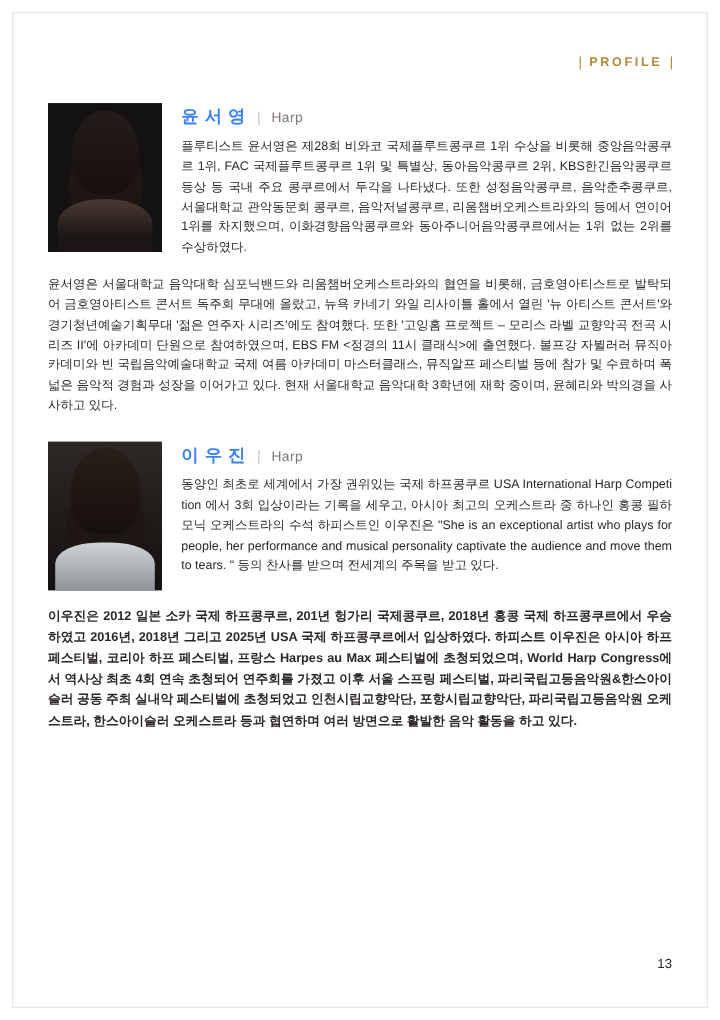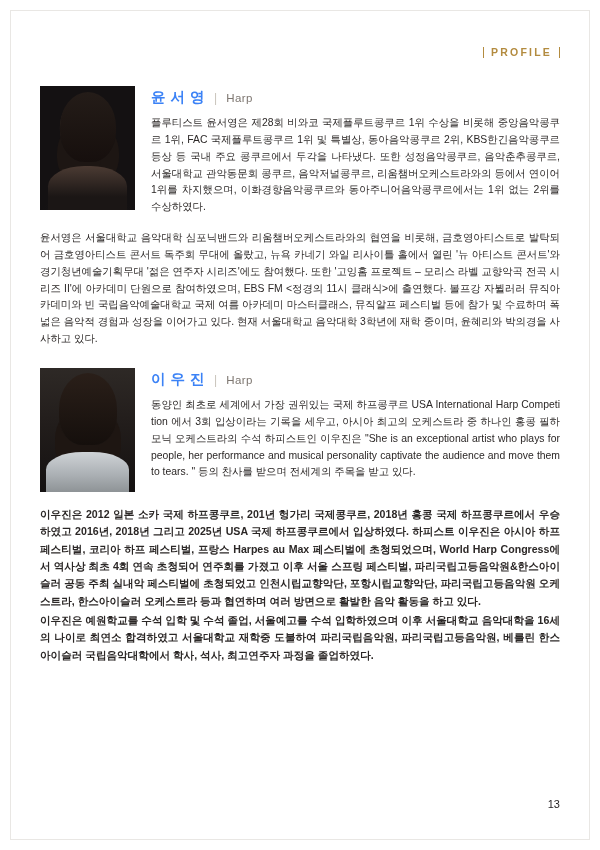--- a/index.html
+++ b/index.html
@@ -222,19 +222,18 @@
           <span class="name">이 우 진</span>
           <span class="divider">|</span>
           <span class="instrument">Harp</span>
         </div>
         <p class="para">동양인 최초로 세계에서 가장 권위있는 국제 하프콩쿠르 USA International Harp Competition 에서 3회 입상이라는 기록을 세우고, 아시아 최고의 오케스트라 중 하나인 홍콩 필하모닉 오케스트라의 수석 하피스트인 이우진은 "She is an exceptional artist who plays for people, her performance and musical personality captivate the audience and move them to tears. " 등의 찬사를 받으며 전세계의 주목을 받고 있다.</p>
       </div>
     </div>
 
     <div class="full-text">
       <p class="para">이우진은 2012 일본 소카 국제 하프콩쿠르, 201년 헝가리 국제콩쿠르, 2018년 홍콩 국제 하프콩쿠르에서 우승하였고 2016년, 2018년 그리고 2025년 USA 국제 하프콩쿠르에서 입상하였다. 하피스트 이우진은 아시아 하프 페스티벌, 코리아 하프 페스티벌, 프랑스 Harpes au Max 페스티벌에 초청되었으며, World Harp Congress에서 역사상 최초 4회 연속 초청되어 연주회를 가졌고 이후 서울 스프링 페스티벌, 파리국립고등음악원&amp;한스아이슬러 공동 주최 실내악 페스티벌에 초청되었고 인천시립교향악단, 포항시립교향악단, 파리국립고등음악원 오케스트라, 한스아이슬러 오케스트라 등과 협연하며 여러 방면으로 활발한 음악 활동을 하고 있다.</p>
-      <p class="para">이우진은 예원학교를 수석 입학 및 수석 졸업, 서울예고를 수석 입학하였으며 이후 서울대학교 음악대학을 16세의 나이로 최연소 합격하였고 서울대학교 재학중 도불하여 파리국립음악원, 파리국립고등음악원, 베를린 한스아이슬러 국립음악대학에서 학사, 석사, 최고연주자 과정을 졸업하였다.</p>
     </div>
 
   </div>
 
   <div class="page-number">13</div>
 </div>
 
 </body></html>

